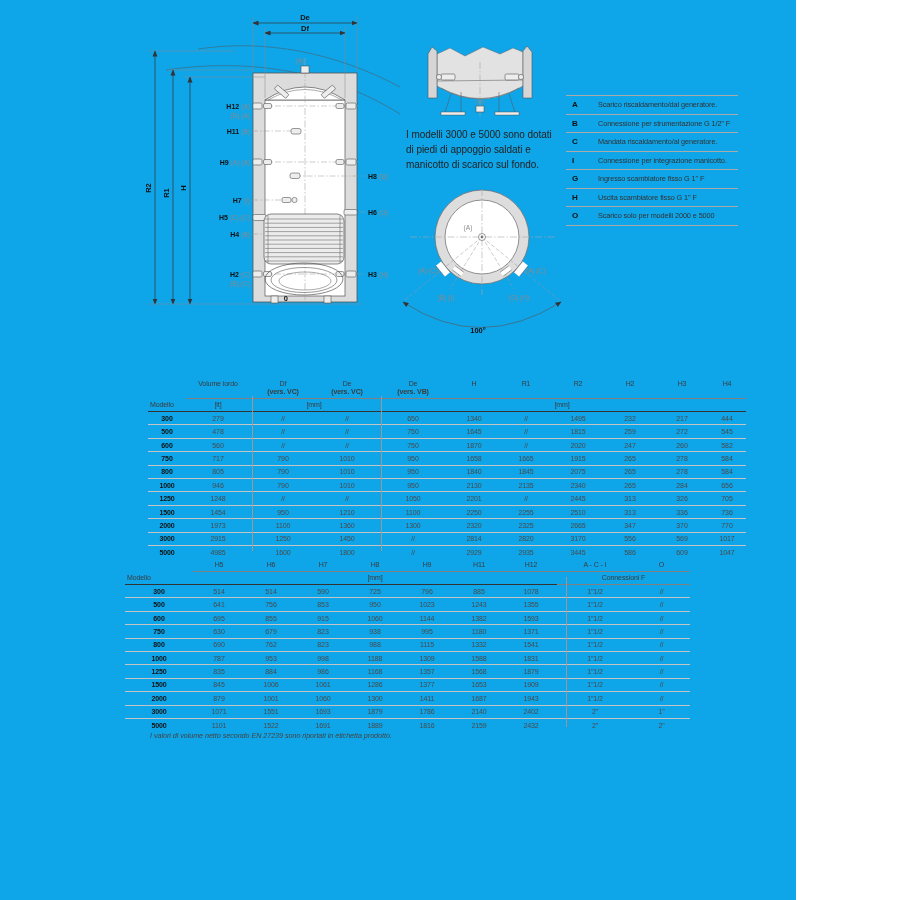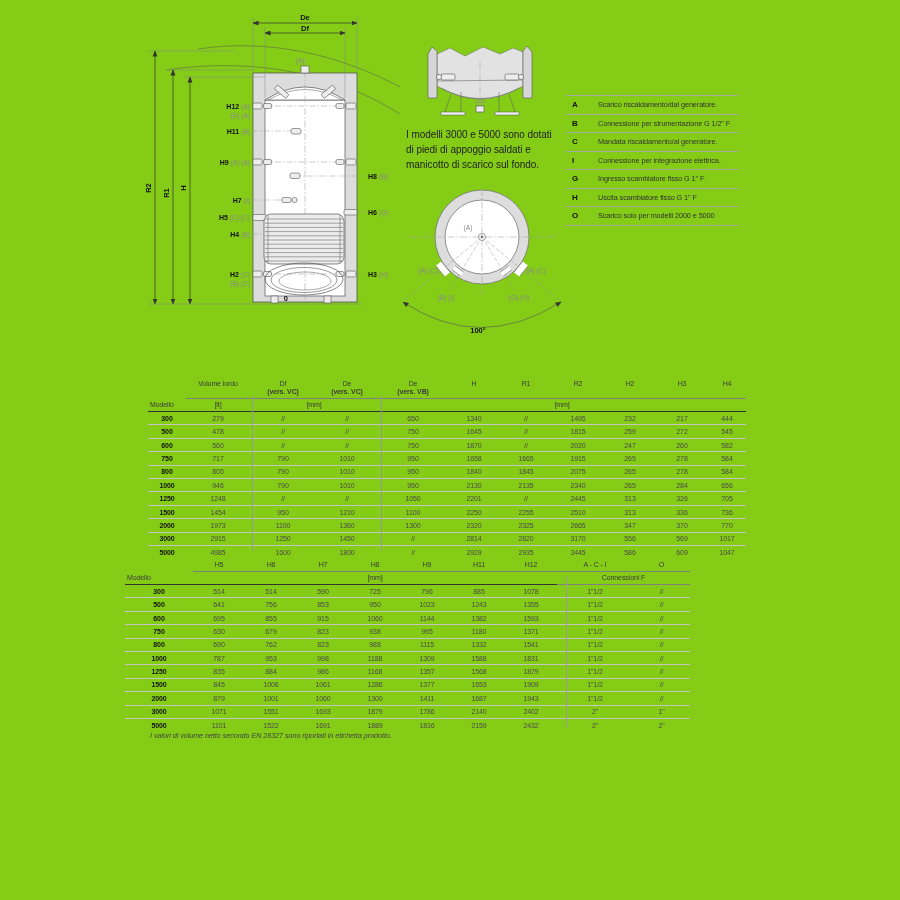--- a/index.html
+++ b/index.html
@@ -1,16 +1,16 @@
 <!DOCTYPE html>
 <html><head>
 <meta charset="utf-8">
 <style>
   html,body{margin:0;padding:0;background:#fff;}
-  .page{position:relative;width:900px;height:900px;background:#84cc16;overflow:hidden;
+  .page{position:relative;width:796px;height:900px;background:#0ea5e9;overflow:hidden;
         font-family:"Liberation Sans",sans-serif;}
   .abs{position:absolute;}
 
   
   svg text{font-family:"Liberation Sans",sans-serif;}
   .dimlbl{font-size:7.5px;font-weight:bold;fill:#111;}
   .lbl-b{font-size:7px;font-weight:bold;fill:#111;}
   .lbl-g{font-size:6.6px;fill:#8a8a8a;}
   .ref{font-size:6.6px;fill:#8a8a8a;}
   .ext{stroke:#8a8a8a;stroke-width:.5;}
@@ -262,21 +262,21 @@
     <div class="lrow">
         <span class="lkey">B</span>
         <span class="ldesc">Connessione per strumentazione G 1/2" F</span>
       </div>
     <div class="lrow">
         <span class="lkey">C</span>
         <span class="ldesc">Mandata riscaldamento/al generatore.</span>
       </div>
     <div class="lrow">
         <span class="lkey">I</span>
-        <span class="ldesc">Connessione per integrazione elettrica.</span>
+        <span class="ldesc">Connessione per integrazione manicotto.</span>
       </div>
     <div class="lrow">
         <span class="lkey">G</span>
         <span class="ldesc">Ingresso scambiatore fisso G 1" F</span>
       </div>
     <div class="lrow">
         <span class="lkey">H</span>
         <span class="ldesc">Uscita scambiatore fisso G 1" F</span>
       </div>
     <div class="lrow">
@@ -629,15 +629,15 @@
           <td>1816</td>
           <td>2159</td>
           <td>2432</td>
           <td>2"</td>
           <td>2"</td>
         </tr>
       </tbody>
   </table>
   <div class="vline" style="left:566px;top:577px;height:150px"></div>
 
-  <div class="abs footnote" style="left:150px;top:731px">I valori di volume netto secondo EN 28327 sono riportati in etichetta prodotto.</div>
+  <div class="abs footnote" style="left:150px;top:731px">I valori di volume netto secondo EN 27239 sono riportati in etichetta prodotto.</div>
 
 </div>
 
 </body></html>

